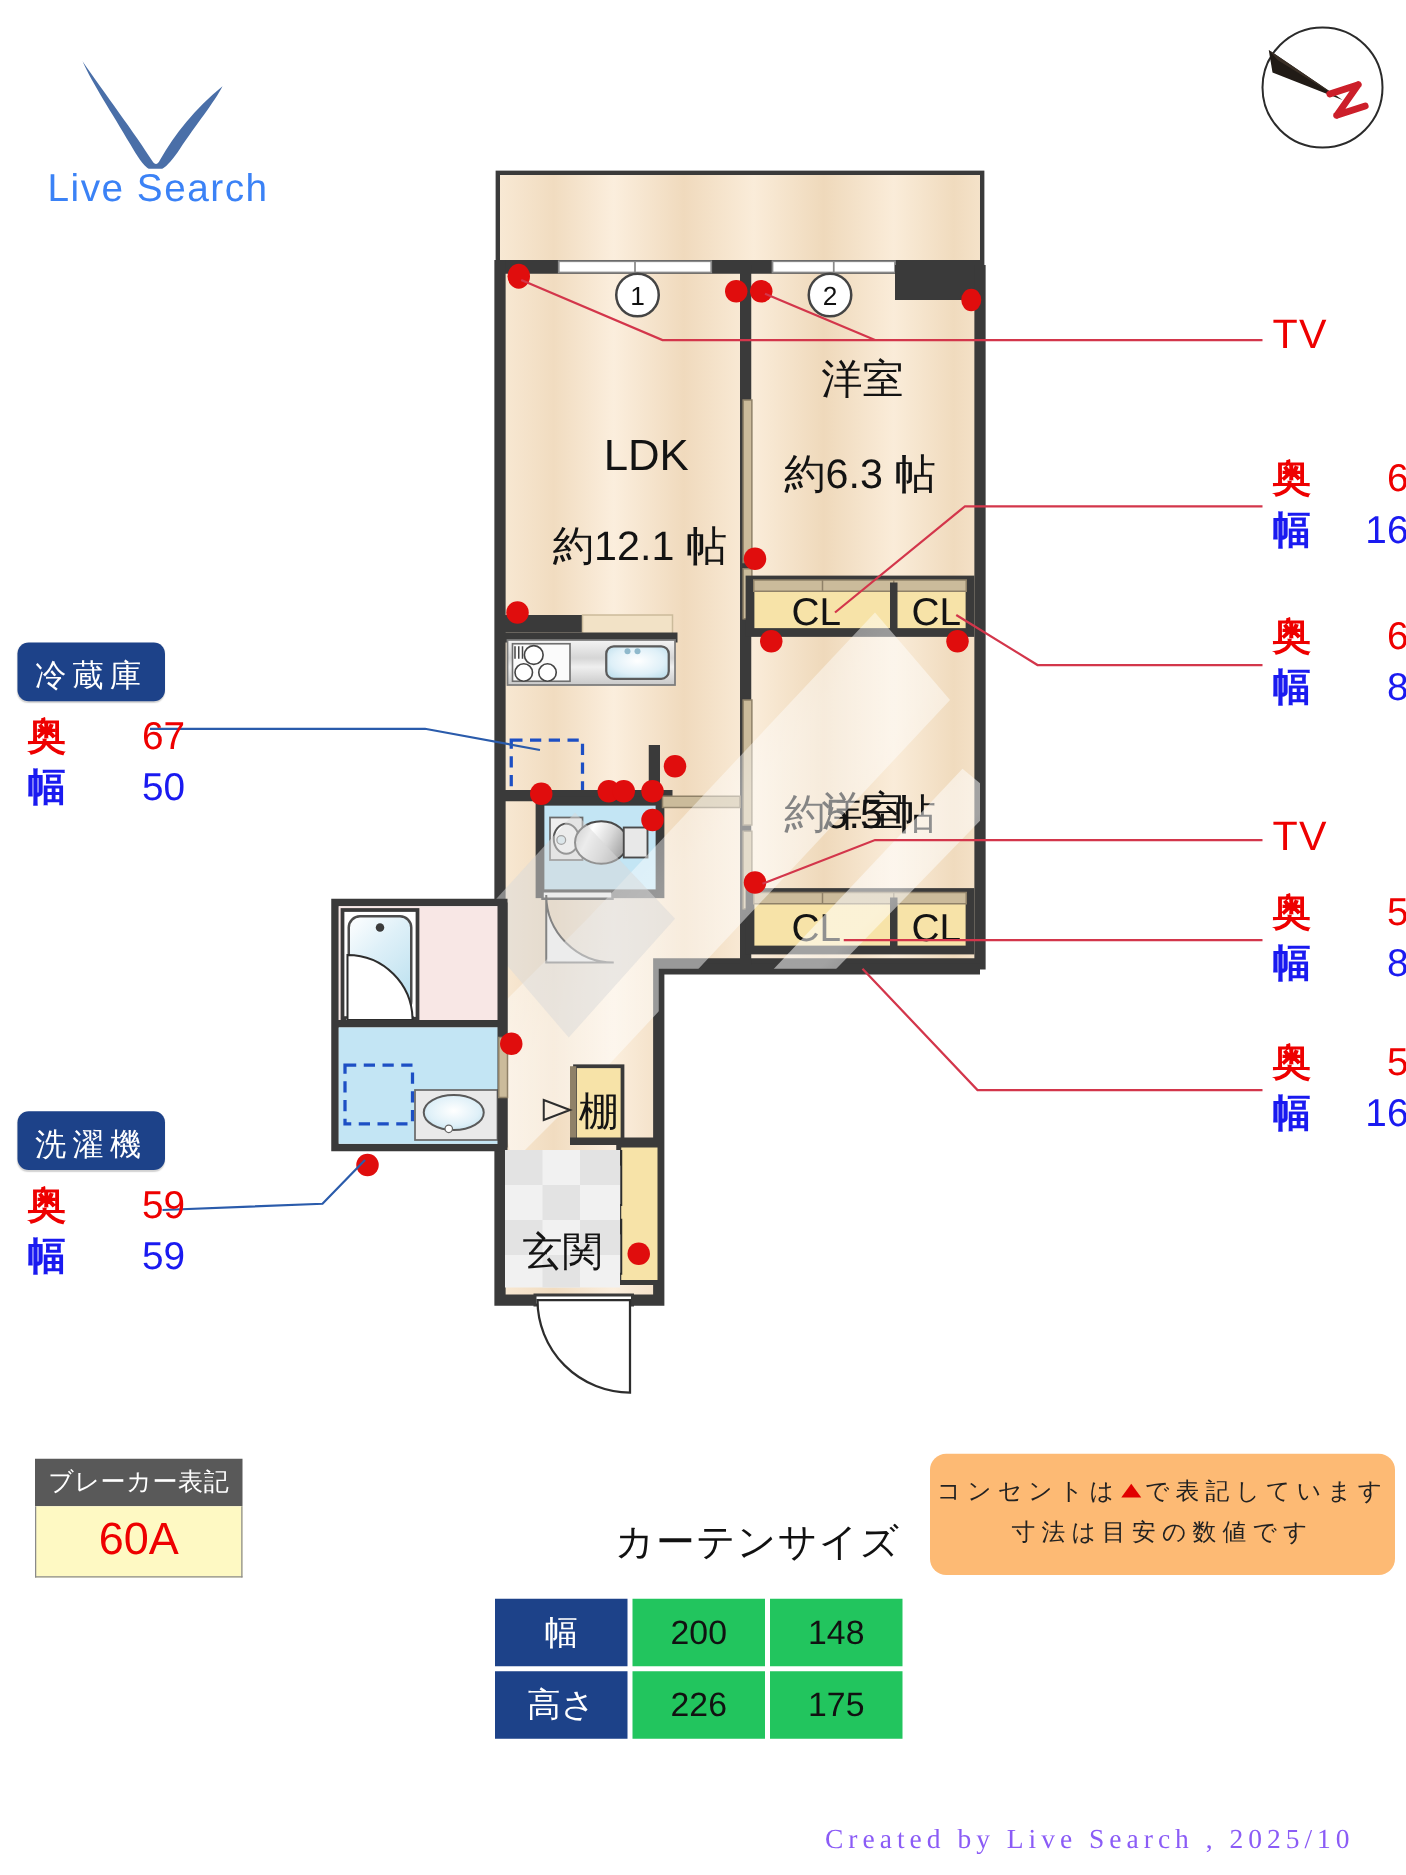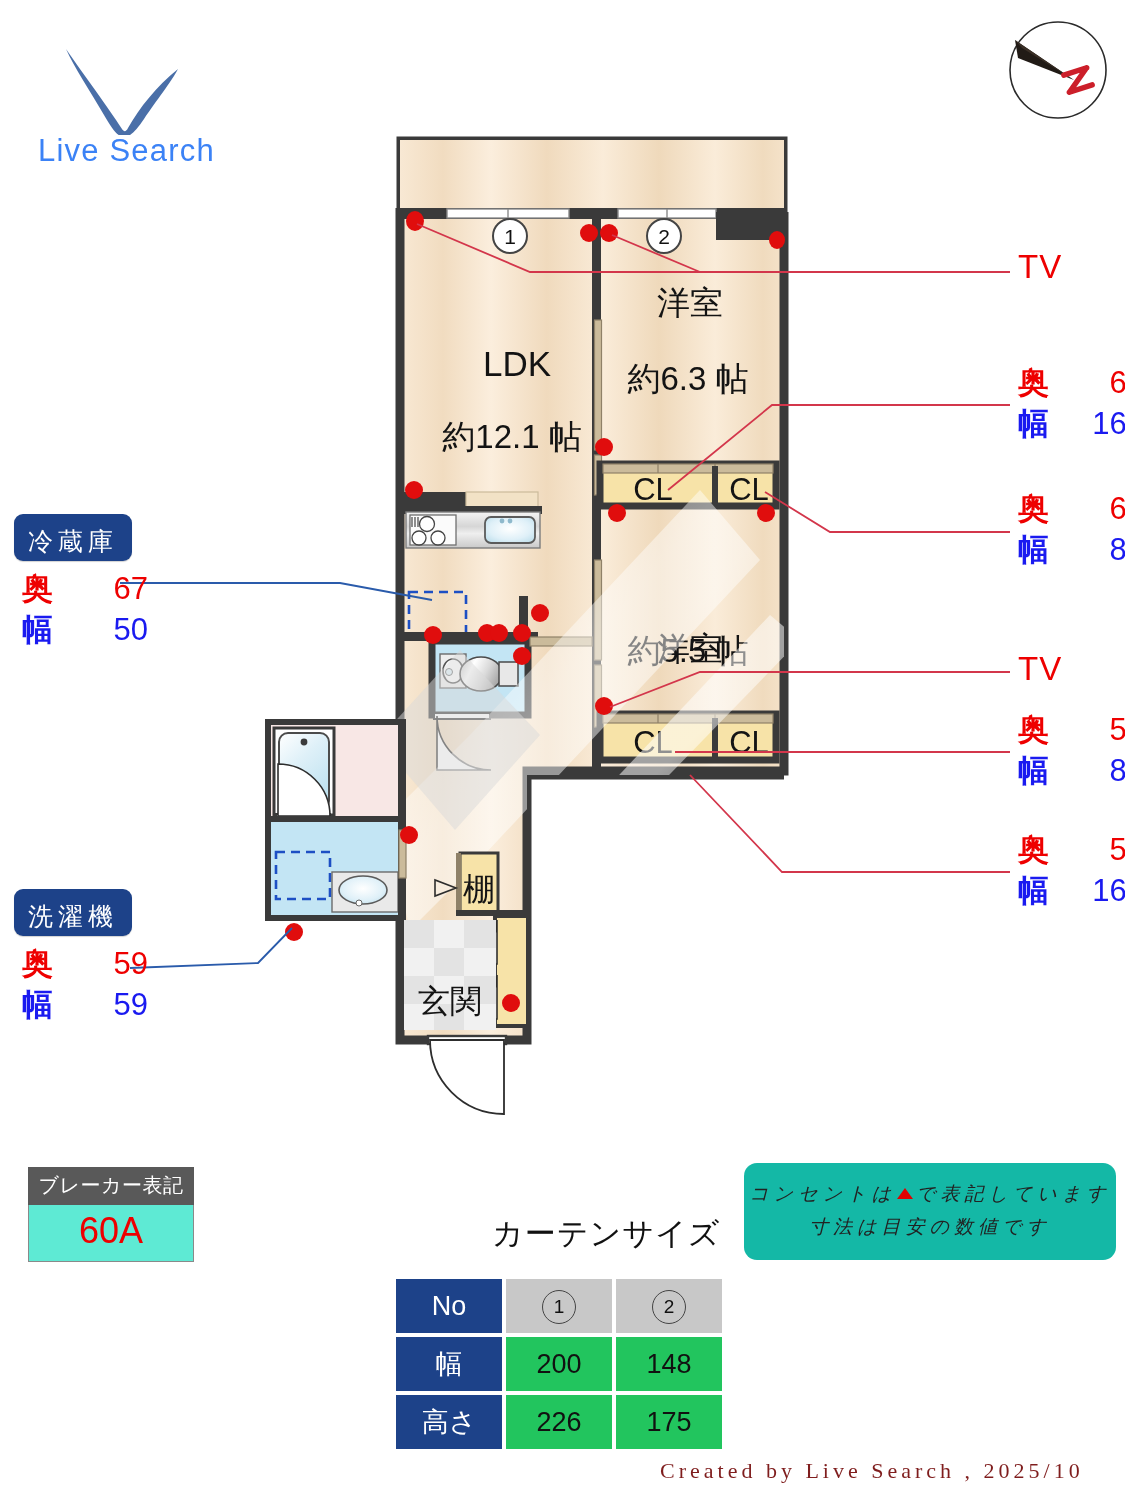--- a/index.html
+++ b/index.html
@@ -66,31 +66,30 @@
 
   
   #breaker { left: 28px; top: 1150px; width: 166px; }
   #breaker .bk-head {
     background: #595959; color: #ffffff;
     font-size: 20px; text-align: center;
     padding: 5px 0 6px 0; letter-spacing: 0.5px; margin-top: 17px;
   }
   #breaker .bk-body {
     border: 1px solid #8a8a8a; border-top: none;
-    background: #5eead4; text-align: center;
+    background: #fef9c3; text-align: center;
     color: #ee0000; font-size: 36px;
     padding: 5px 0 9px 0;
   }
 
   
   #note {
     left: 744px; top: 1163px; width: 372px;
-    background: #14b8a6; border-radius: 13px;
+    background: #fdba74; border-radius: 13px;
     padding: 14px 0 16px 0;
-    font-style: italic;
   }
   #note .nline {
     font-size: 19px; letter-spacing: 5px;
     color: #222; text-align: center; line-height: 1.75;
     white-space: nowrap;
   }
   #note .tri {
     display:inline-block; width:0; height:0;
     border-left: 8px solid transparent;
     border-right: 8px solid transparent;
@@ -114,21 +113,21 @@
   .circnum {
     display:inline-block; width: 32px; height: 32px; line-height: 31px;
     border: 1.6px solid #444; border-radius: 50%;
     font-size: 19px; text-align:center; color:#111; background: transparent;
   }
 
   
   #footer {
     left: 660px; top: 1458px;
     font-family: "Liberation Serif", "DejaVu Serif", serif;
-    font-size: 22px; letter-spacing: 4px; color: #7f1d1d; white-space: nowrap;
+    font-size: 22px; letter-spacing: 4px; color: #8b5cf6; white-space: nowrap;
   }
 
   
 </style>
 </head>
 <body>
 
 <div id="logo-block" class="abs">
   <svg id="logo-mark" viewBox="0 0 140 90">
     <path d="M6 4 C 24 30, 48 62, 62 84 C 64 87, 66 87, 68 83 C 80 62, 96 42, 118 24
@@ -506,25 +505,20 @@
 <div id="note" class="abs">
   <div class="nline">
     <span>コンセントは</span><span class="tri"></span><span>で表記しています</span>
   </div>
   <div class="nline">寸法は目安の数値です</div>
 </div>
 
 <div id="curtain-title" class="abs">カーテンサイズ</div>
 <table id="curtain-table" class="abs">
   <tbody>
-      <tr>
-    <td class="hdr">No</td>
-    <td class="colhdr"><span class="circnum">1</span></td>
-    <td class="colhdr"><span class="circnum">2</span></td>
-  </tr>
   <tr>
     <td class="hdr">幅</td>
     <td class="cell">200</td>
     <td class="cell">148</td>
   </tr>
   <tr>
     <td class="hdr">高さ</td>
     <td class="cell">226</td>
     <td class="cell">175</td>
   </tr>

